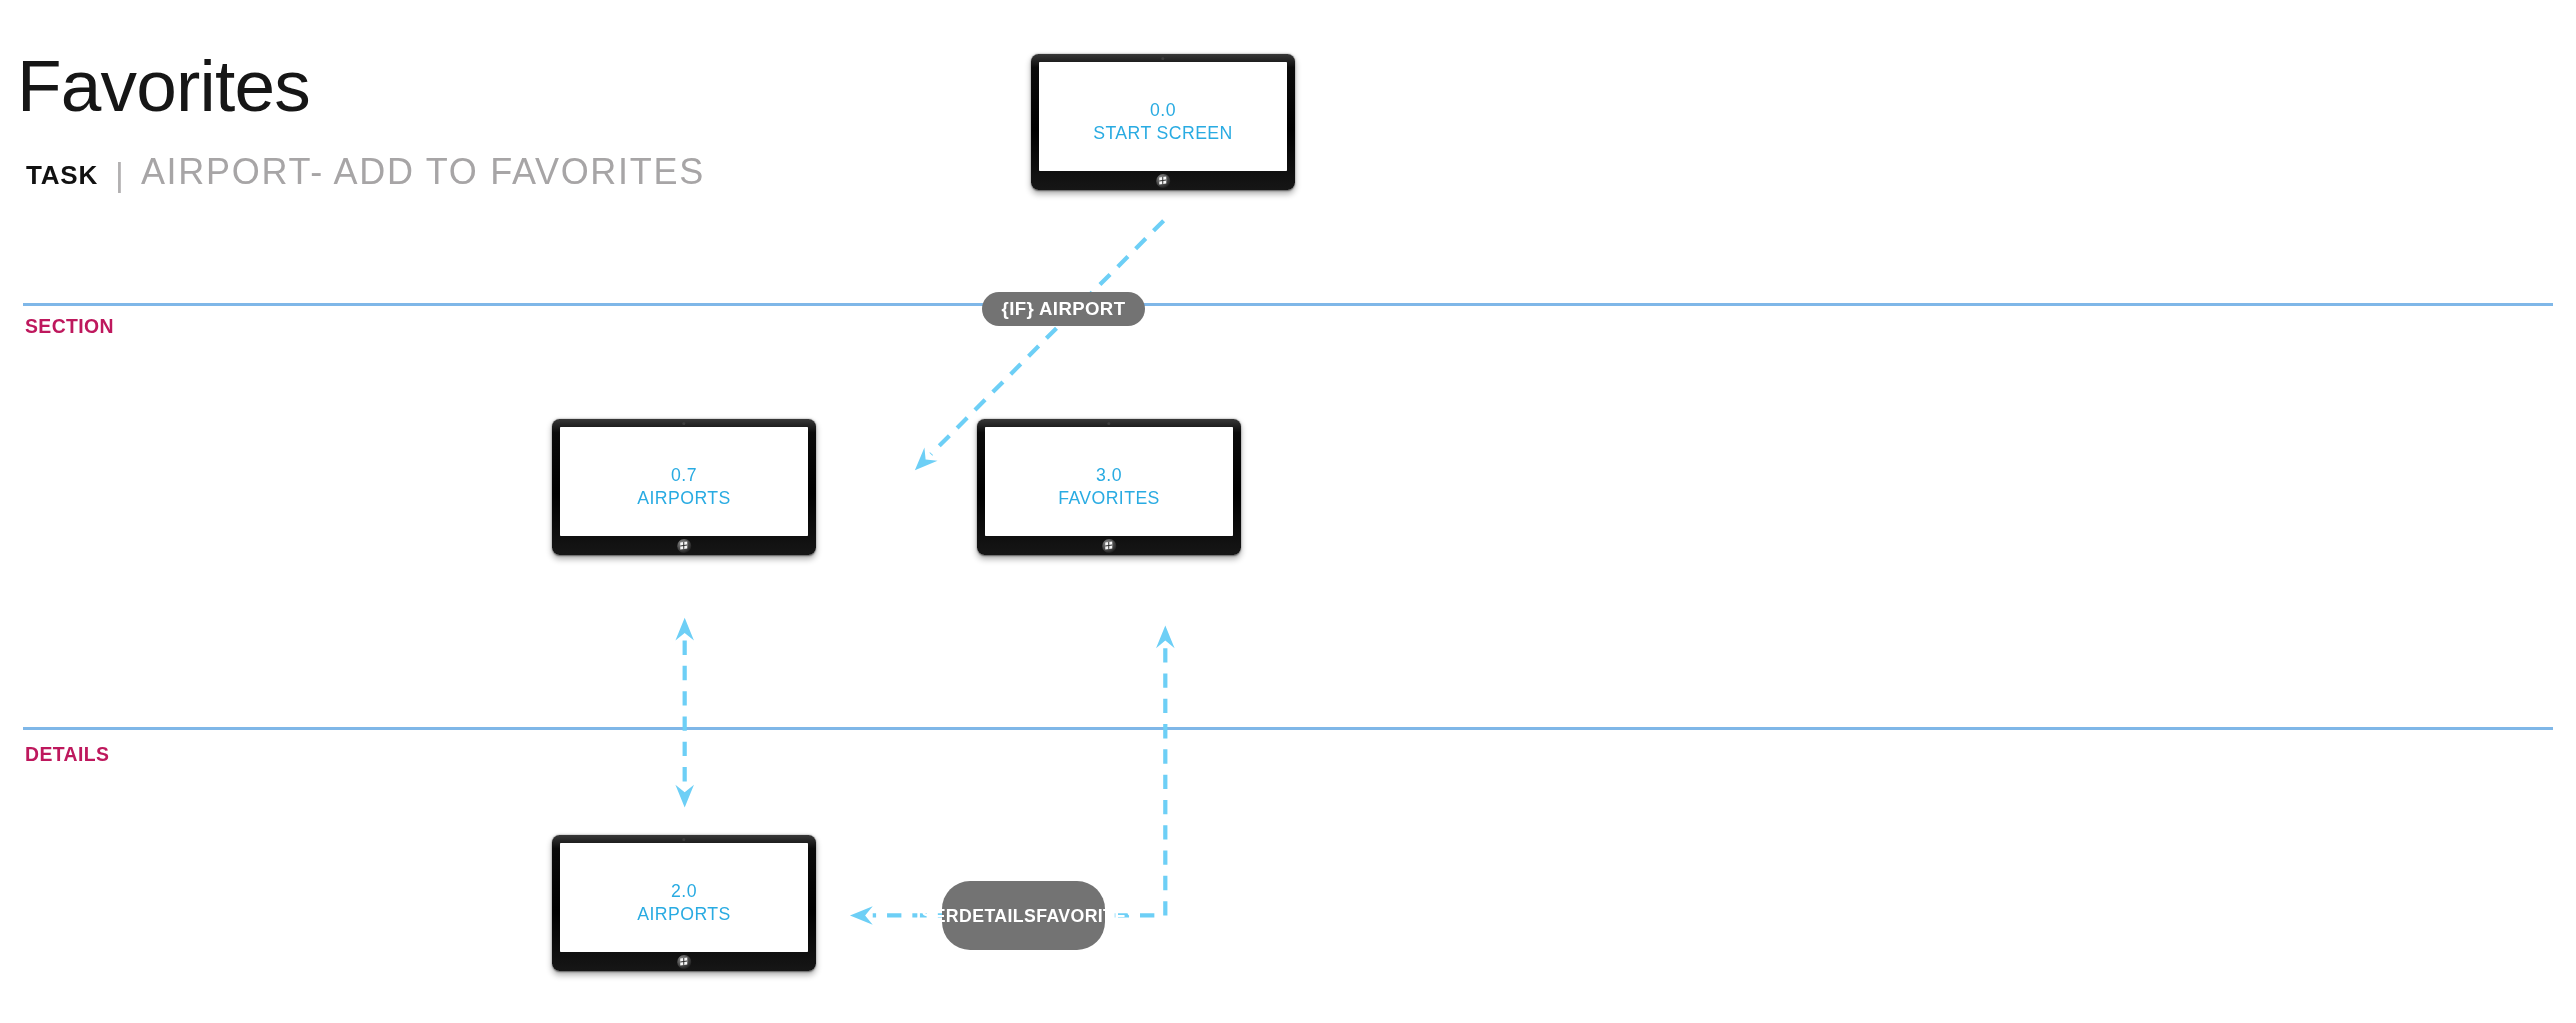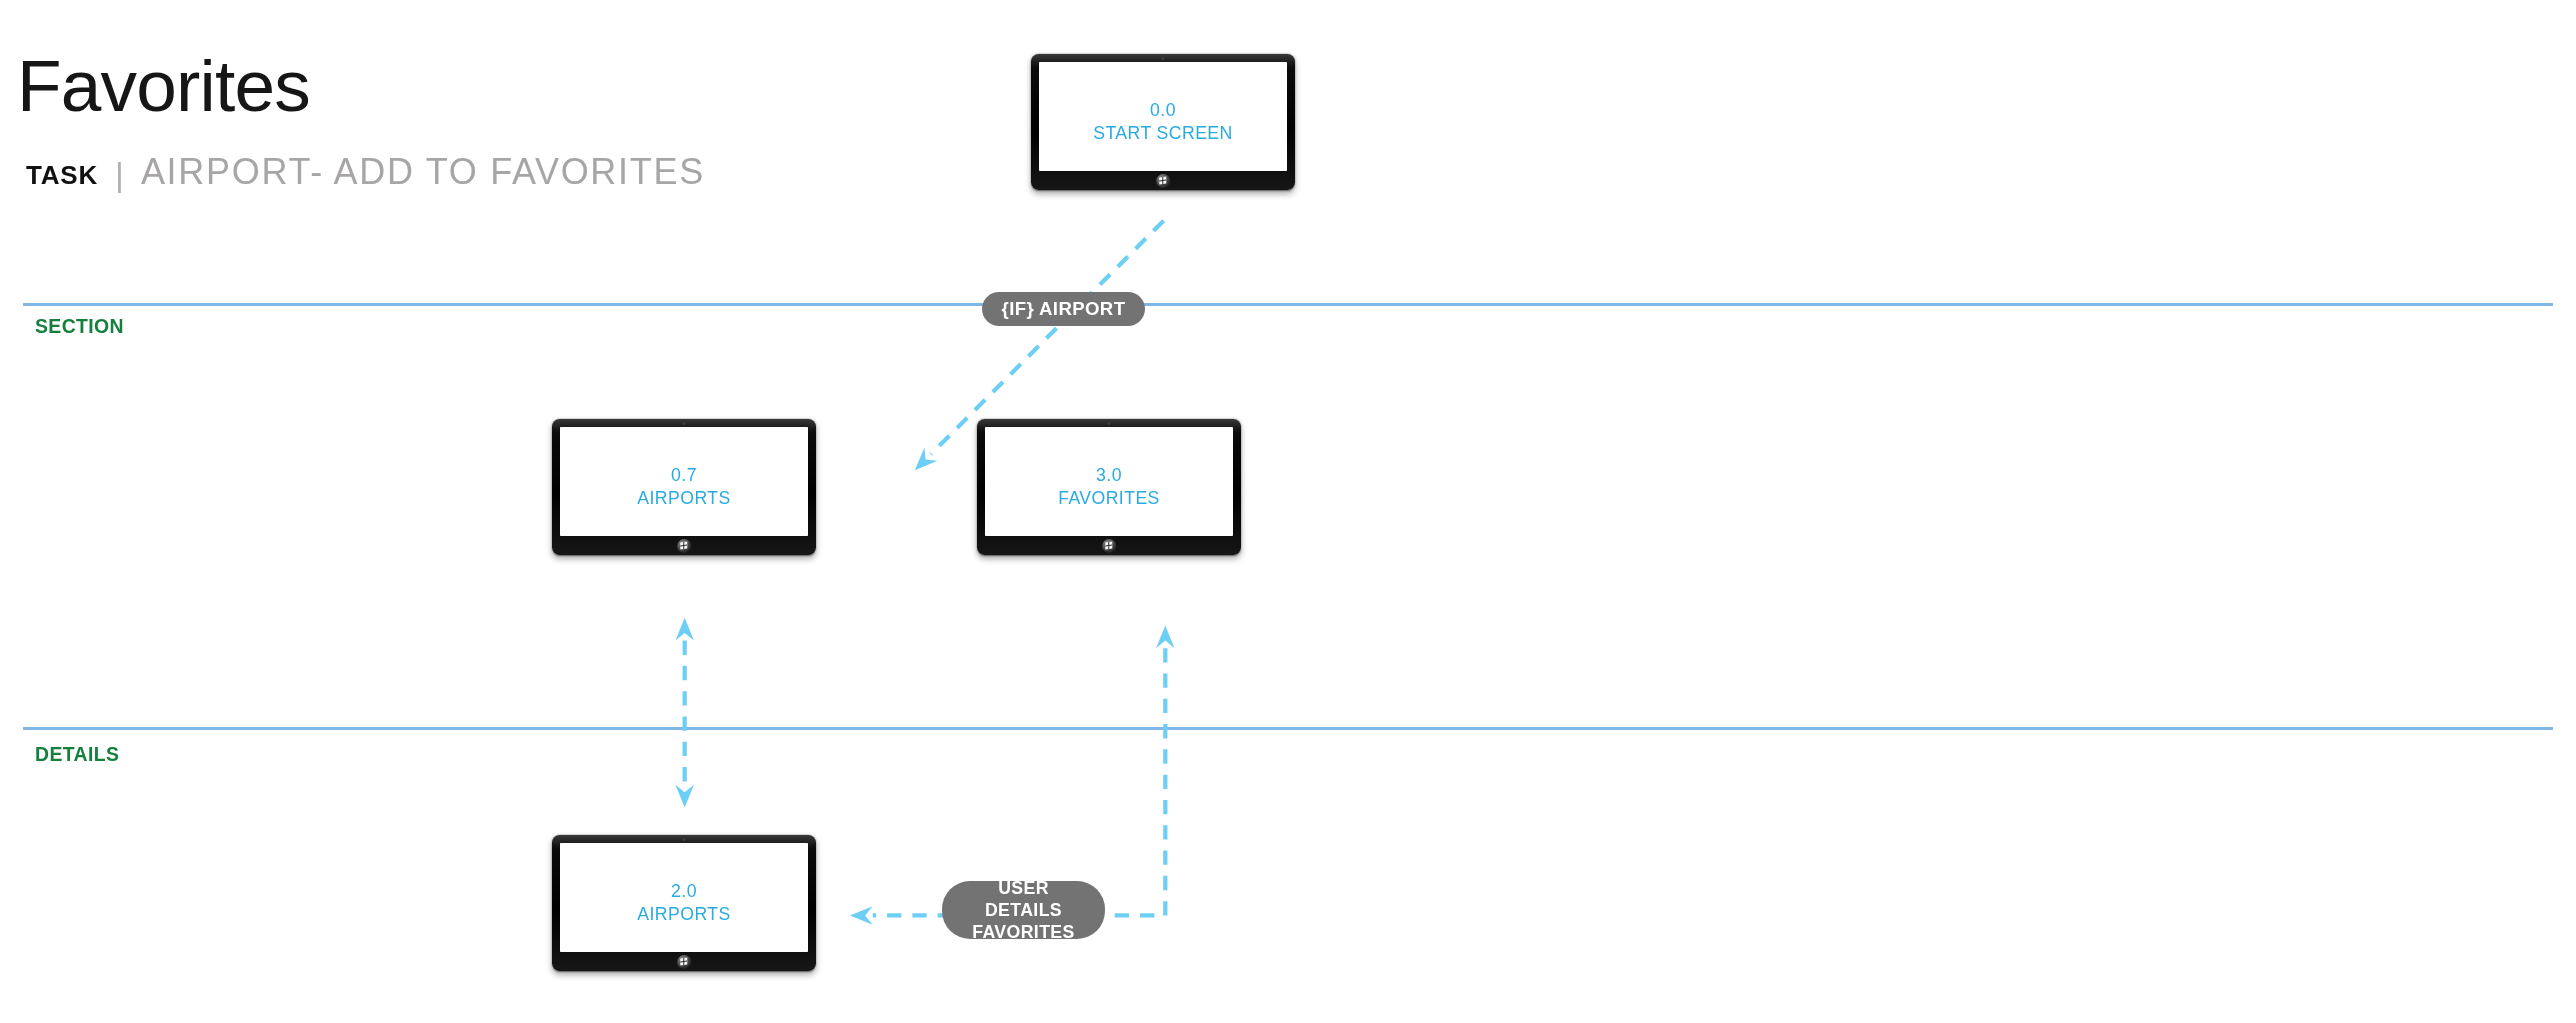--- a/index.html
+++ b/index.html
@@ -20,22 +20,22 @@
   }
   .task-label{font-size:26px;font-weight:700;letter-spacing:0.8px;color:#111;}
   .task-sep{font-size:34px;font-weight:300;color:#b2b0b1;margin:0 17px;position:relative;top:1.7px;}
   .task-value{font-size:36px;font-weight:400;letter-spacing:1.7px;color:#a7a5a6;}
 
   
   .divider{
     position:absolute;left:23px;width:2530px;height:2.5px;background:#7fb7e8;
   }
   .divider-label{
-    position:absolute;left:35px;
-    font-size:19.4px;font-weight:700;letter-spacing:0.4px;color:#15803d;
+    position:absolute;left:25px;
+    font-size:19.4px;font-weight:700;letter-spacing:0.4px;color:#be185d;
   }
   #section-line{top:295px;}
   #section-label{top:307px;}
   #details-line{top:719px;}
   #details-label{top:735px;}
 
   
   .arrows{position:absolute;left:0;top:0;z-index:2;}
   .dash{stroke:#6dcff6;stroke-width:5;stroke-dasharray:17 13;fill:none;}
   .head{fill:#6dcff6;stroke:none;}
@@ -44,22 +44,22 @@
   .badge{
     position:absolute;z-index:3;background:#737373;color:#ffffff;
     display:flex;align-items:center;justify-content:center;text-align:center;
     font-weight:700;
   }
   #badge-if-airport{
     left:982px;top:284px;width:163px;height:34px;border-radius:17.7px;
     font-size:18.6px;letter-spacing:0.4px;
   }
   #badge-user-selects{
-    left:942px;top:873px;width:163px;height:58px;border-radius:28px;
-    font-size:17.7px;line-height:22px;letter-spacing:0.4px;flex-direction:column;
+    left:942px;top:873px;width:163px;height:69px;border-radius:28px;
+    font-size:17.7px;line-height:22px;letter-spacing:0.4px;
   }
 
   
   .monitor{
     position:absolute;z-index:4;width:264px;height:136px;
     background:linear-gradient(180deg,#383838 0%,#0b0b0b 10%,#000 55%,#161616 100%);
     border-radius:7.6px;
     box-shadow:0 3.4px 5.9px rgba(0,0,0,0.32),0 0.8px 1.7px rgba(0,0,0,0.5);
   }
   .monitor .camera-dot{

